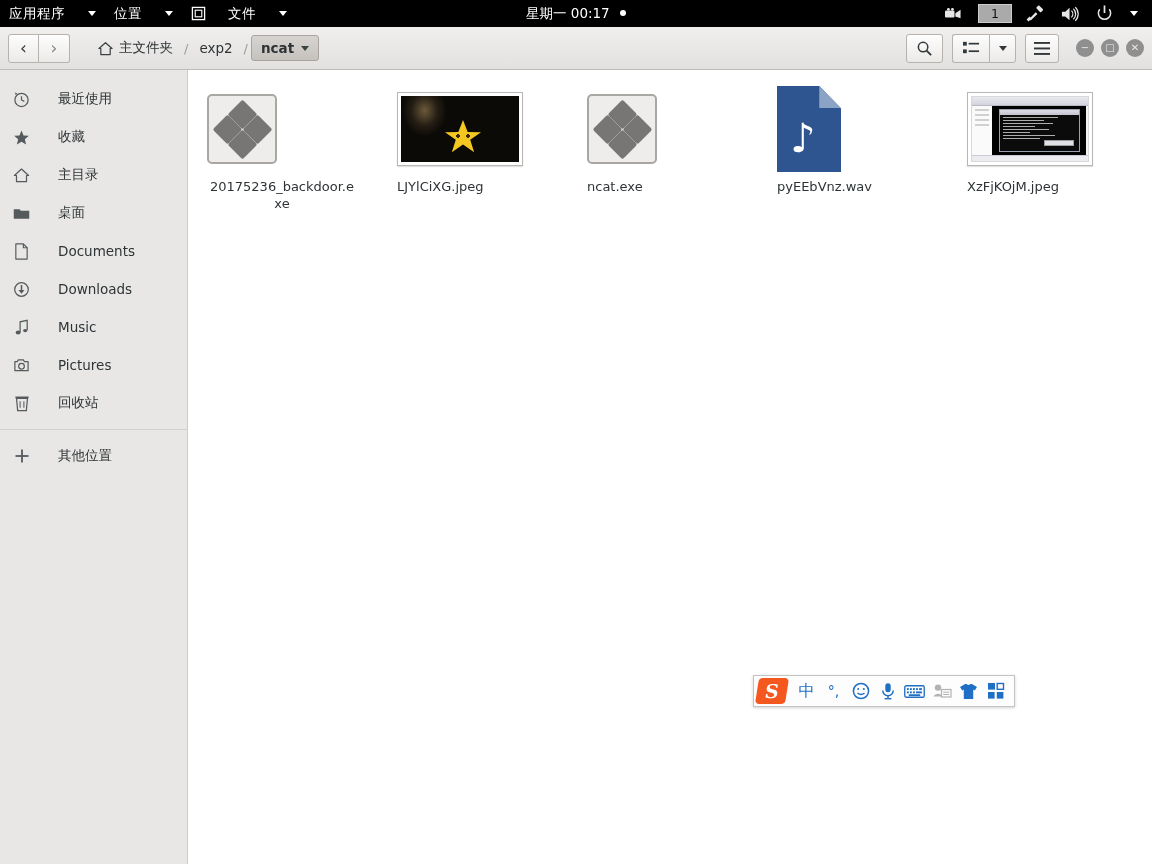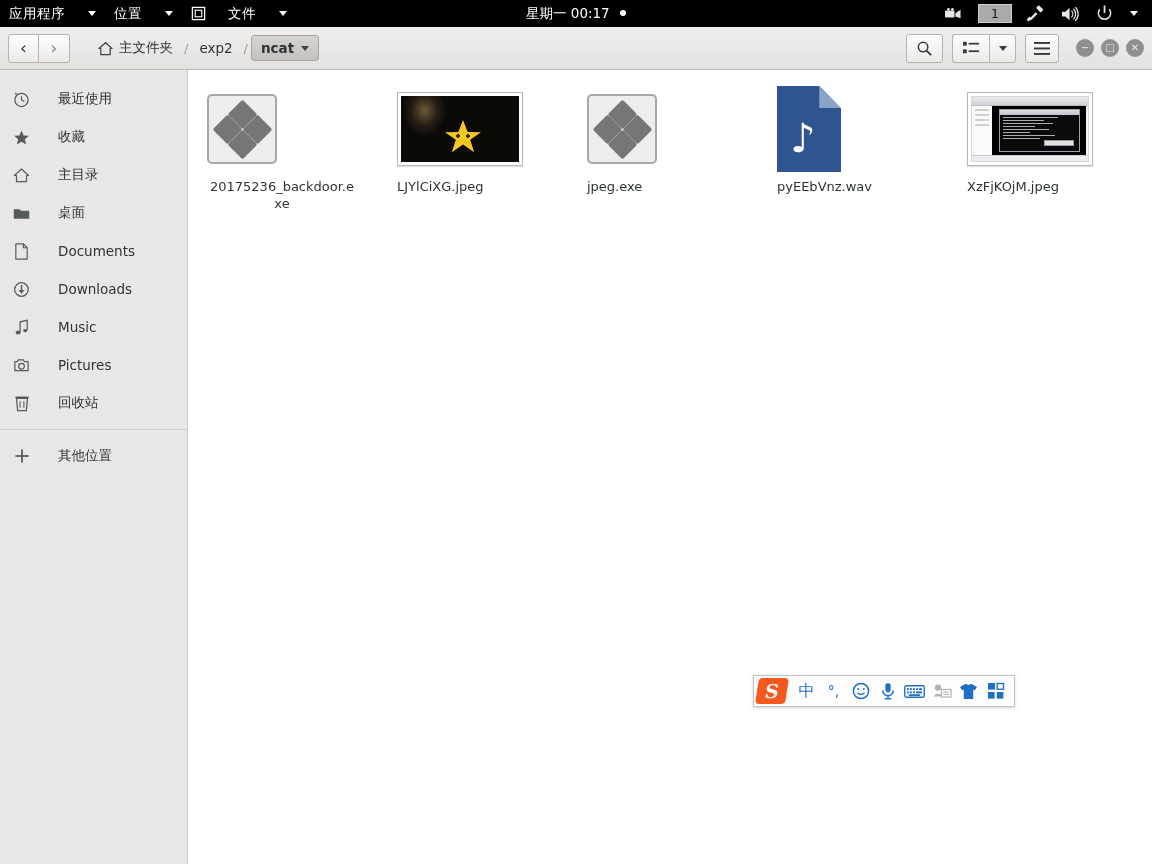--- a/index.html
+++ b/index.html
@@ -604,21 +604,21 @@
 
     <div class="fileitem">
       <div class="thumbwrap">
         <div class="bin-icon">
           <i class="n"></i>
             <i class="w"></i>
             <i class="e"></i>
             <i class="s"></i>
         </div>
       </div>
-      <div class="fname">jpeg.exe</div>
+      <div class="fname">ncat.exe</div>
     </div>
 
     <div class="fileitem">
       <div class="thumbwrap">
         <div class="doc-icon">
           <div class="fold"></div>
           <div class="note">♪</div>
         </div>
       </div>
       <div class="fname">pyEEbVnz.wav</div>

